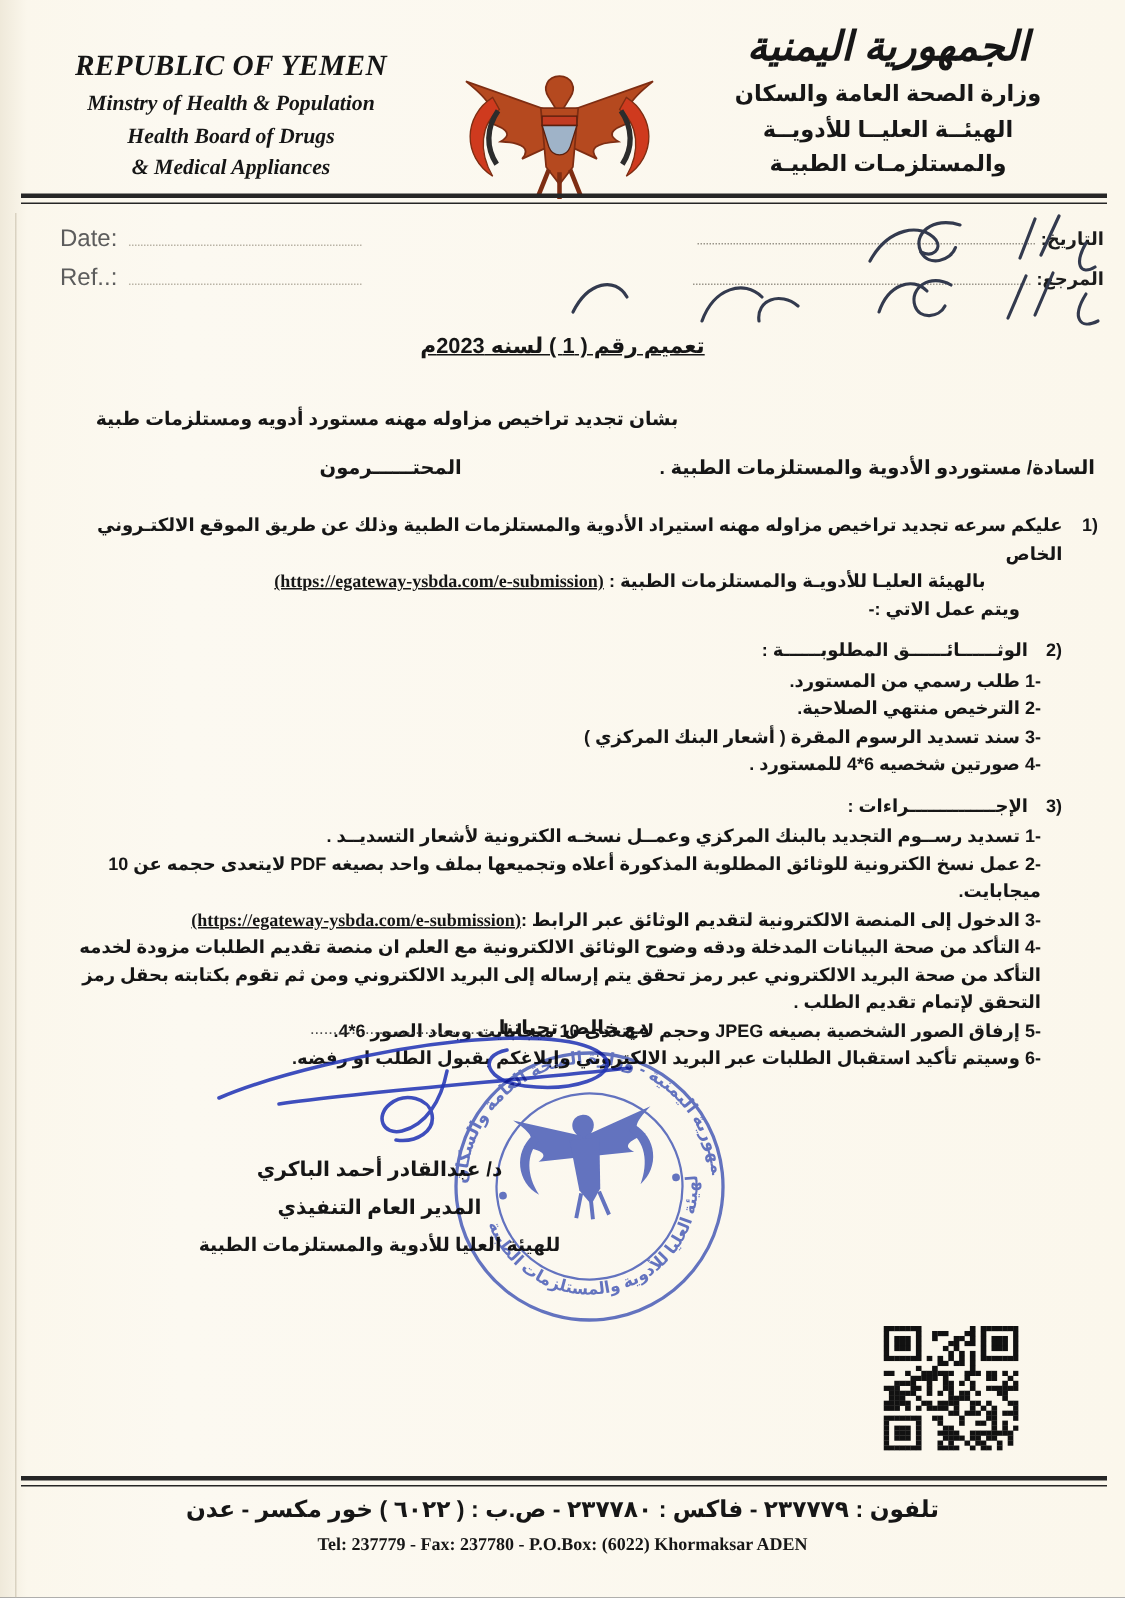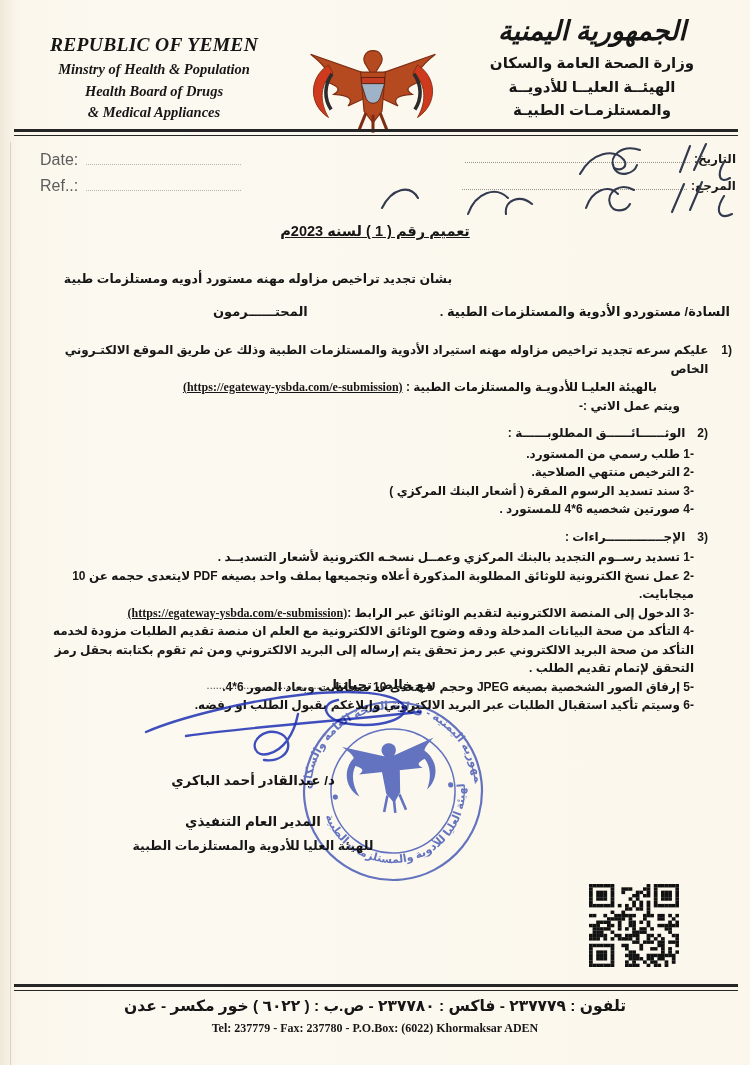--- a/index.html
+++ b/index.html
@@ -54,21 +54,21 @@
   .list .list-line{margin:0;}
   .url{font-family:Liberation Serif, serif;font-weight:bold;text-decoration:underline;direction:ltr;unicode-bidi:embed;}
 
   
   .closing{position:absolute;left:138px;top:677px;width:295px;direction:rtl;white-space:nowrap;font-weight:bold;font-size:13px;}
   .closing .dots{color:#4a4a4a;letter-spacing:1px;font-weight:normal;font-size:11px;}
   .sig-svg{position:absolute;left:138px;top:680px;width:295px;height:82px;}
   .sig-svg path{fill:none;stroke:var(--sig);stroke-width:2.4;stroke-linecap:round;opacity:.88;}
   .sig-block{position:absolute;left:103px;top:772px;width:300px;direction:rtl;text-align:center;font-weight:bold;}
   .sig-block .n1{font-size:13.5px;}
-  .sig-block .n2{font-size:13.5px;margin-top:25px;}
+  .sig-block .n2{font-size:13.5px;margin-top:9px;}
   .sig-block .n3{font-size:12.5px;margin-top:9px;}
 
   .stamp{position:absolute;left:297px;top:697px;width:192px;height:188px;transform:rotate(-6deg);opacity:.8;mix-blend-mode:multiply;}
   .stamp text{fill:var(--stamp);font-weight:bold;}
   .stamp .ring{fill:none;stroke:var(--stamp);}
   .stamp .blue{fill:var(--stamp);}
 
   .qr{position:absolute;left:589px;top:884px;width:90px;height:83px;}
 
   

